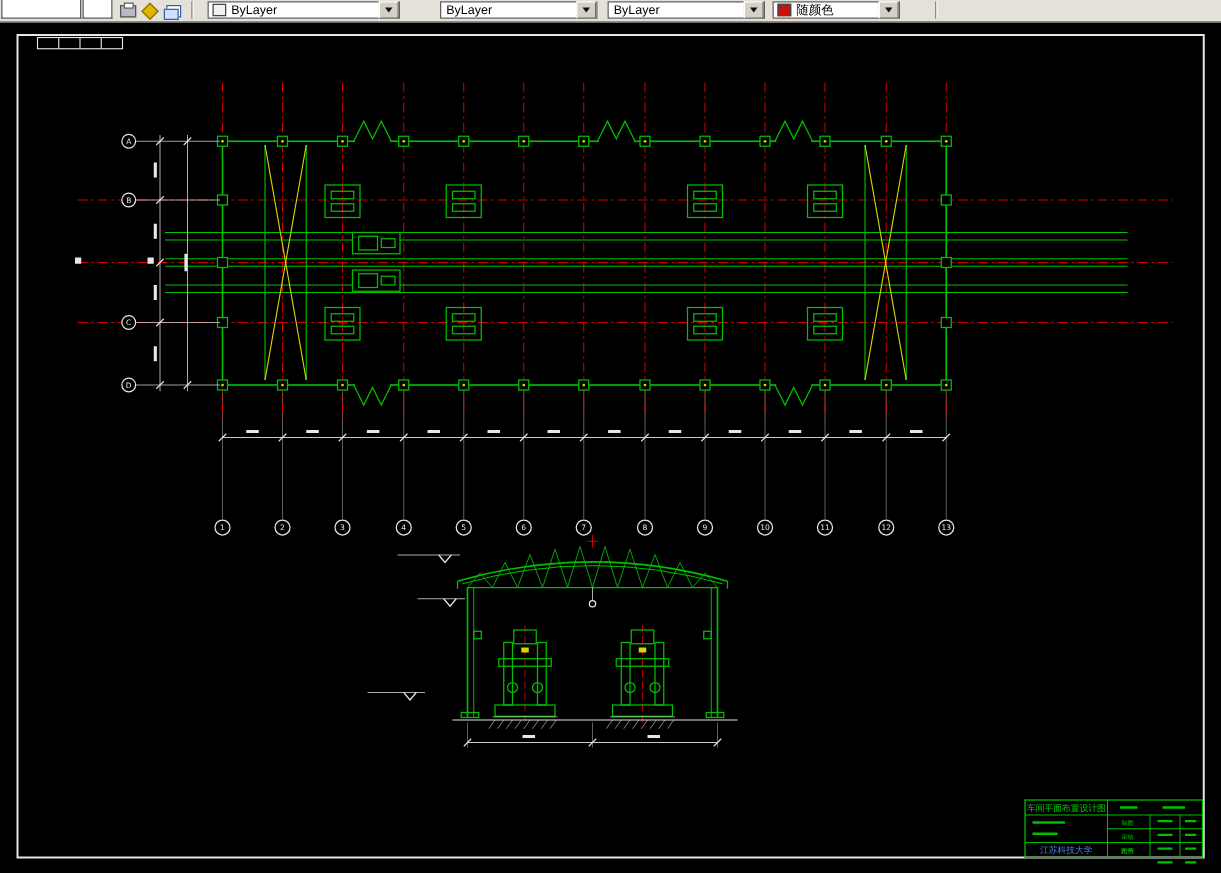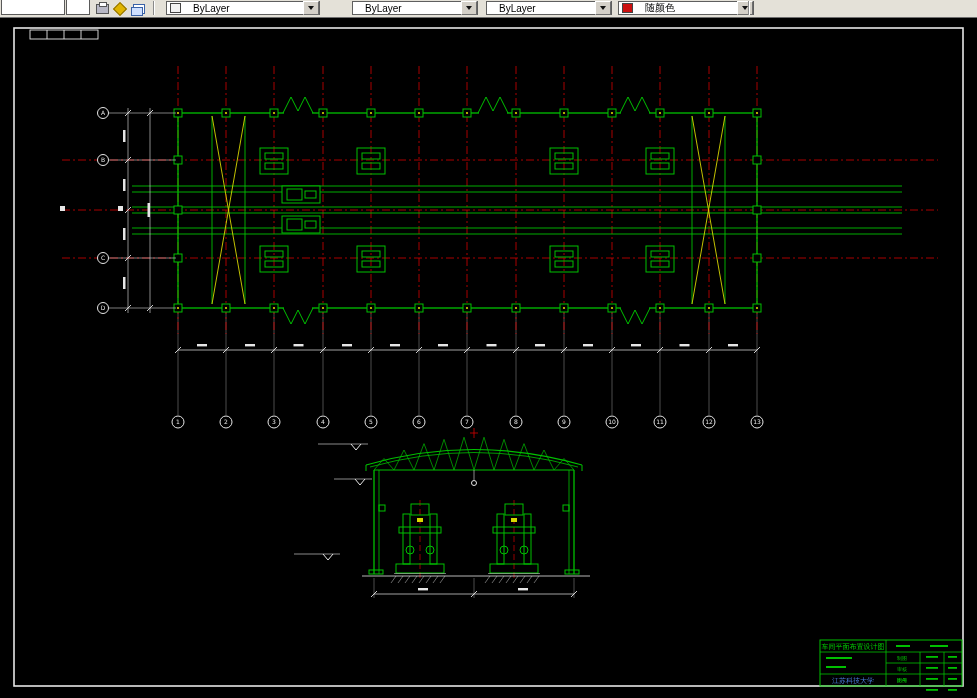--- a/index.html
+++ b/index.html
@@ -12,21 +12,21 @@
   .tb-icon{position:absolute;top:1px;width:16px;height:15px;display:flex;align-items:center;justify-content:center;}
   .printer-shape{width:11px;height:8px;background:#b9b9c6;border:1px solid #555;position:relative;}
   .printer-shape::before{content:"";position:absolute;left:2px;top:-3px;width:6px;height:3px;background:#fff;border:1px solid #555;}
   .diamond{width:8px;height:8px;background:#e0b400;transform:rotate(45deg);border:1px solid #8a6d00;}
   .layers-shape{width:10px;height:8px;background:#fff;border:1px solid #3a62a8;position:relative;}
   .layers-shape::before{content:"";position:absolute;left:-3px;top:2px;width:10px;height:7px;background:#cfe0ff;border:1px solid #3a62a8;}
   .tb-sep{position:absolute;top:1px;width:0;height:14px;border-left:1px solid #8a8a8a;border-right:1px solid #ffffff;}
   .combo{position:absolute;top:1px;height:14px;background:#fff;border:1px solid #5f5f5f;
          display:flex;align-items:center;font-size:10px;color:#000;box-sizing:border-box;}
   .swatch{width:9px;height:8px;border:1px solid #444;margin-left:3px;flex:0 0 auto;}
-  .combo-text{margin-left:12px;white-space:nowrap;overflow:hidden;}
+  .combo-text{margin-left:4px;white-space:nowrap;overflow:hidden;}
   .combo-btn{margin-left:auto;width:14px;height:12px;background:#d4d0c8;
              border:1px solid;border-color:#ffffff #6d6d6d #6d6d6d #ffffff;
              display:flex;align-items:center;justify-content:center;flex:0 0 auto;}
   .arr{width:0;height:0;border-left:3px solid transparent;border-right:3px solid transparent;border-top:4px solid #111;}
   
   svg{position:absolute;top:0;left:0;}
   svg text{font-family:"DejaVu Sans",sans-serif;}
 </style>
 </head>
 <body>
@@ -63,21 +63,21 @@
         </span>
     </div>
 
     <div class="combo" style="left:486px;width:126px">
       <span class="combo-text">ByLayer</span>
       <span class="combo-btn">
           <span class="arr"></span>
         </span>
     </div>
 
-    <div class="combo" style="left:618px;width:136px">
+    <div class="combo" style="left:618px;width:102px">
       <span class="swatch" style="background-color: rgb(204, 16, 16);"></span>
       <span class="combo-text">随颜色</span>
       <span class="combo-btn">
           <span class="arr"></span>
         </span>
     </div>
 
     <div class="tb-sep" style="left:748px"></div>
   </div>
 

